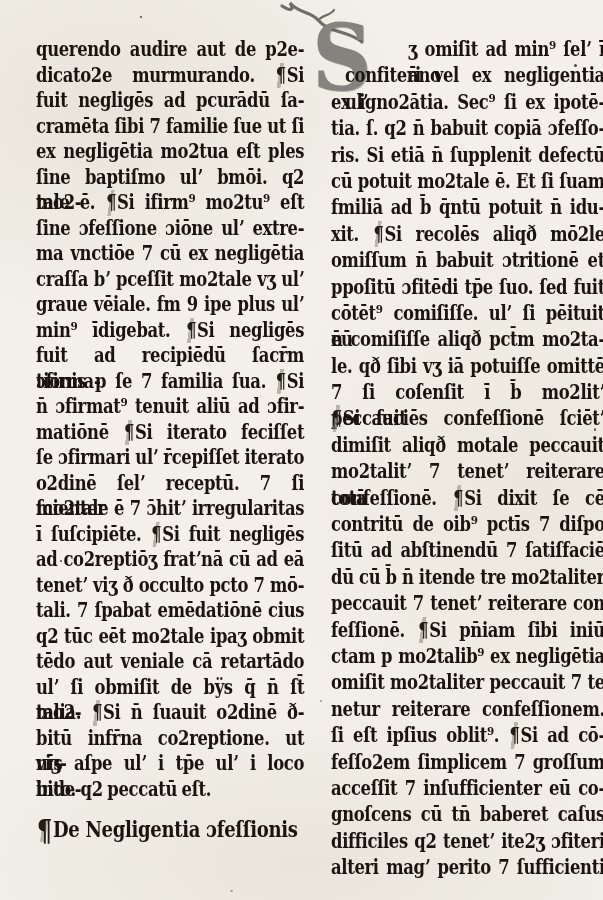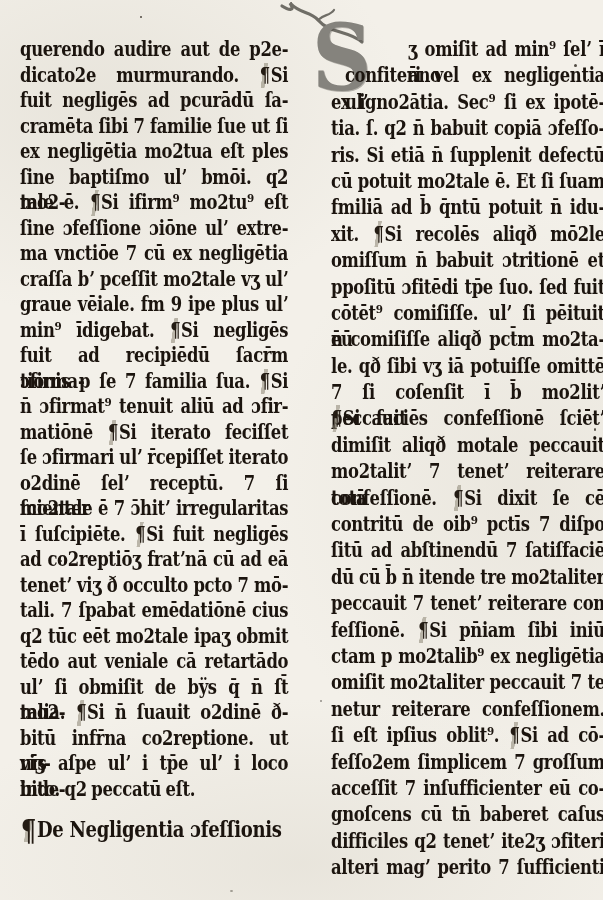--- a/index.html
+++ b/index.html
@@ -13,21 +13,21 @@
     margin: 0 auto;
     background:
       radial-gradient(ellipse 420px 300px at 18% 12%, rgba(210,205,192,0.35), transparent 70%),
       radial-gradient(ellipse 380px 420px at 88% 55%, rgba(214,209,196,0.30), transparent 70%),
       radial-gradient(ellipse 500px 220px at 50% 96%, rgba(208,203,190,0.30), transparent 75%),
       var(--paper, #f3f0e9);
     overflow: hidden;
     color: var(--ink, #1b140e);
   }
   .column { position: absolute; }
-  .col-left  { left: 20px;  top: 37px;  width: 268px; }
+  .col-left  { left: 36px;  top: 37px;  width: 268px; }
   .col-right { left: 331px; top: 36px;  width: 274px; }
   .line {
     box-sizing: border-box;
     font-weight: 700;
     font-size: 20px;
     letter-spacing: -0.4px;
     word-spacing: -1px;
     white-space: normal;
     text-align: justify;
     text-align-last: justify;

